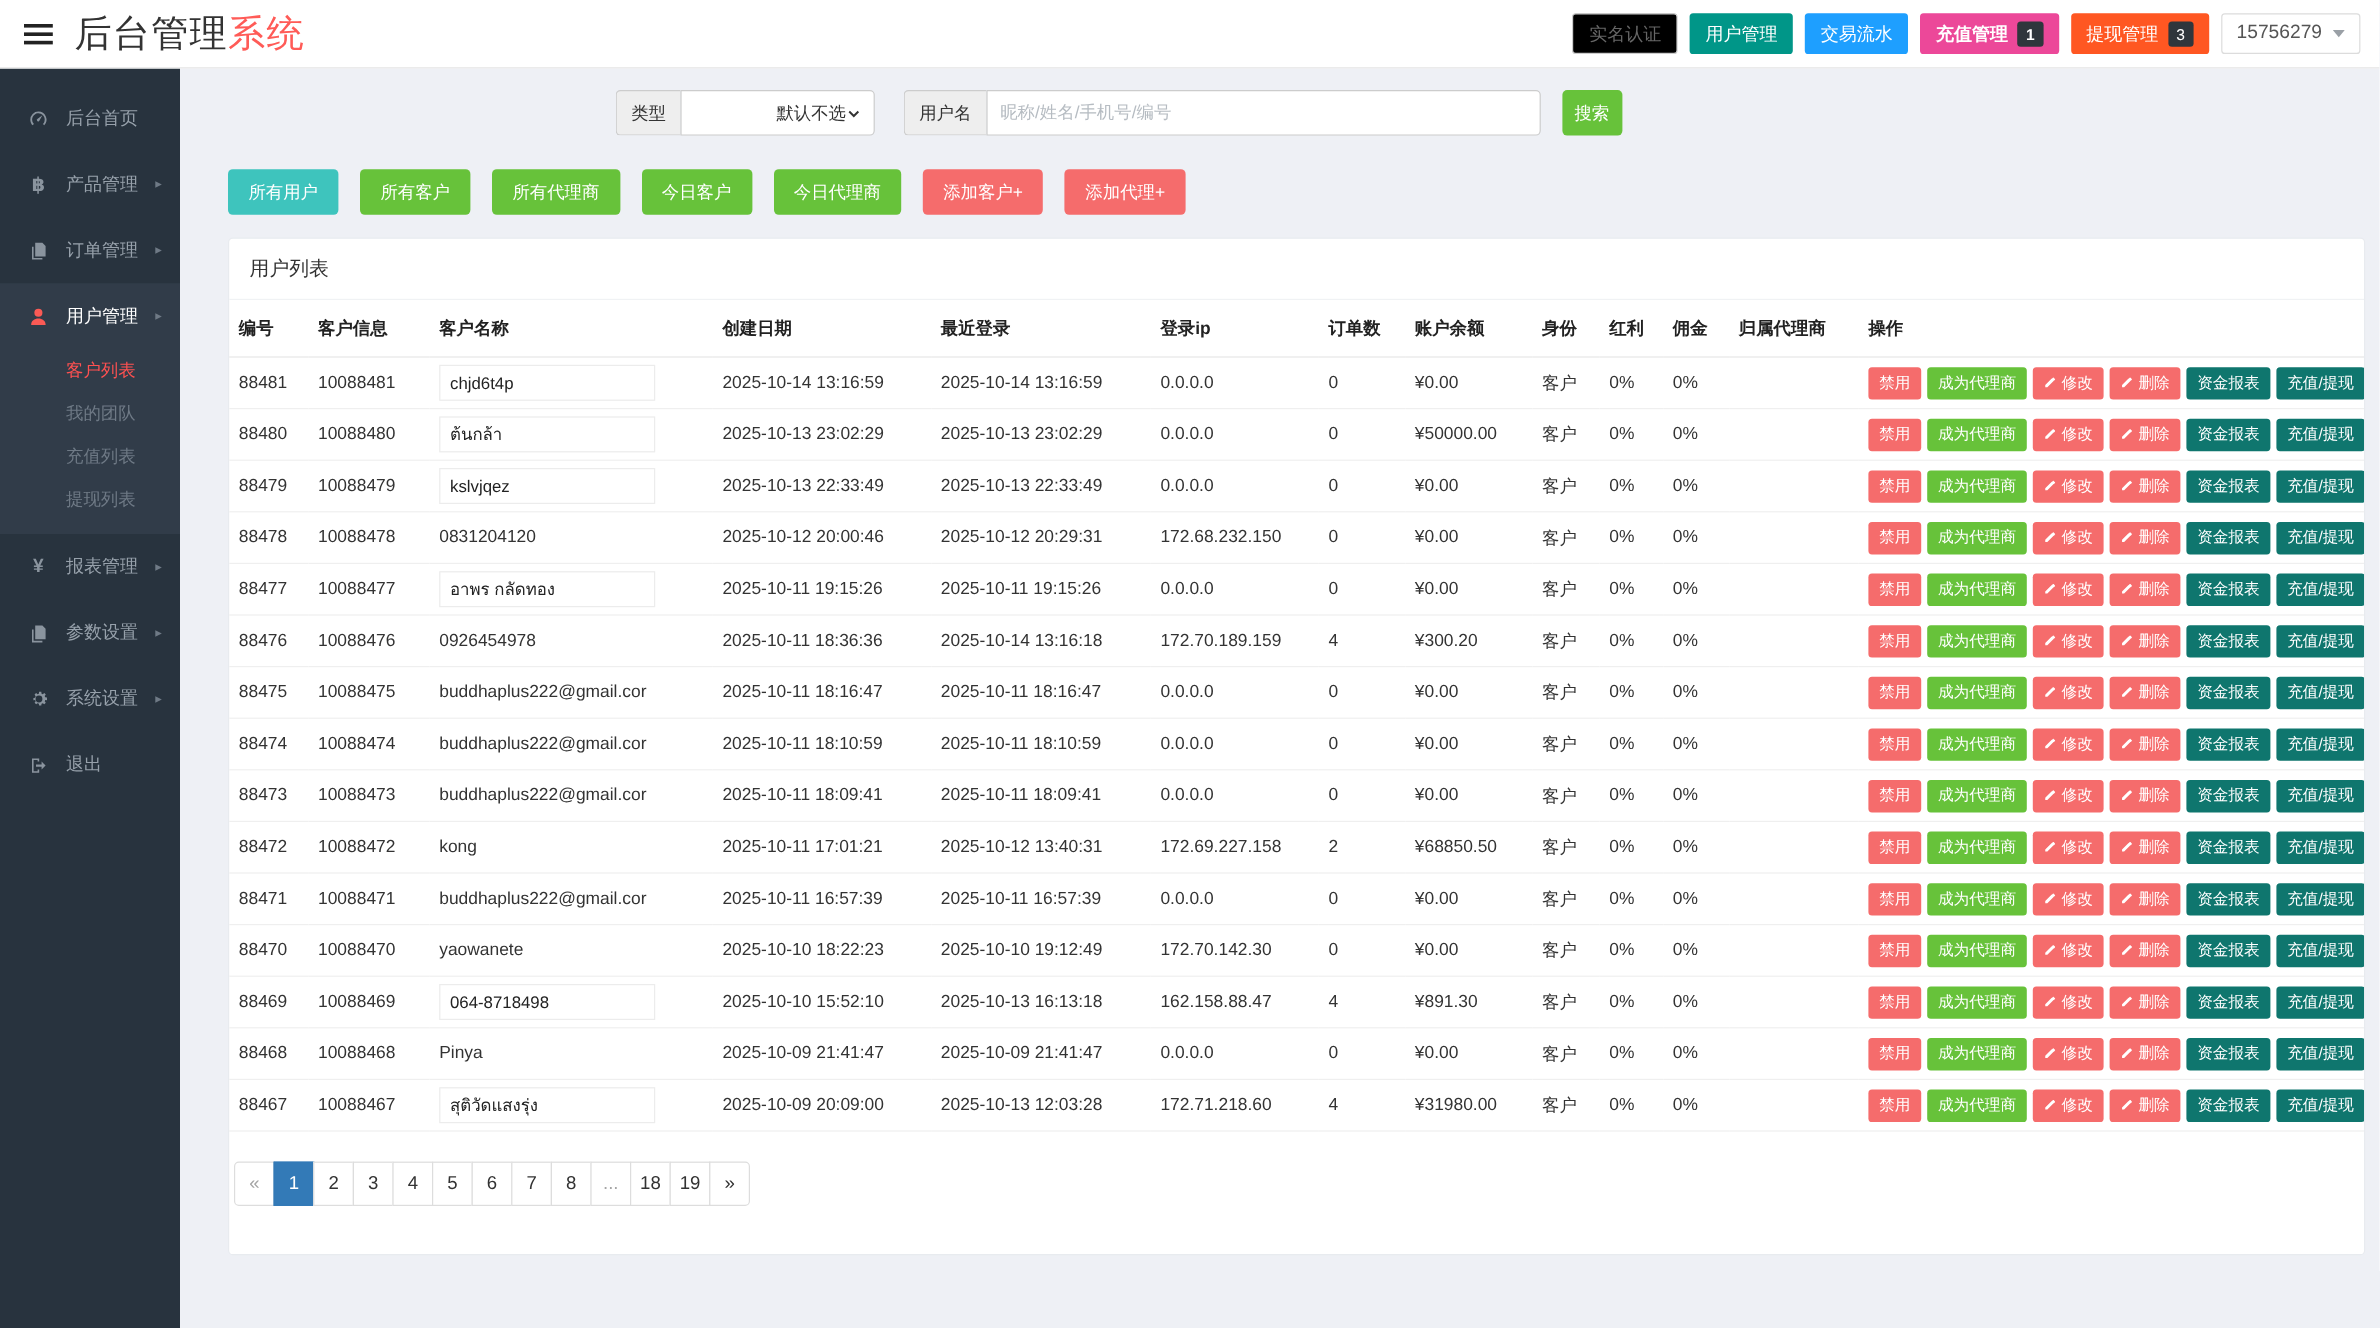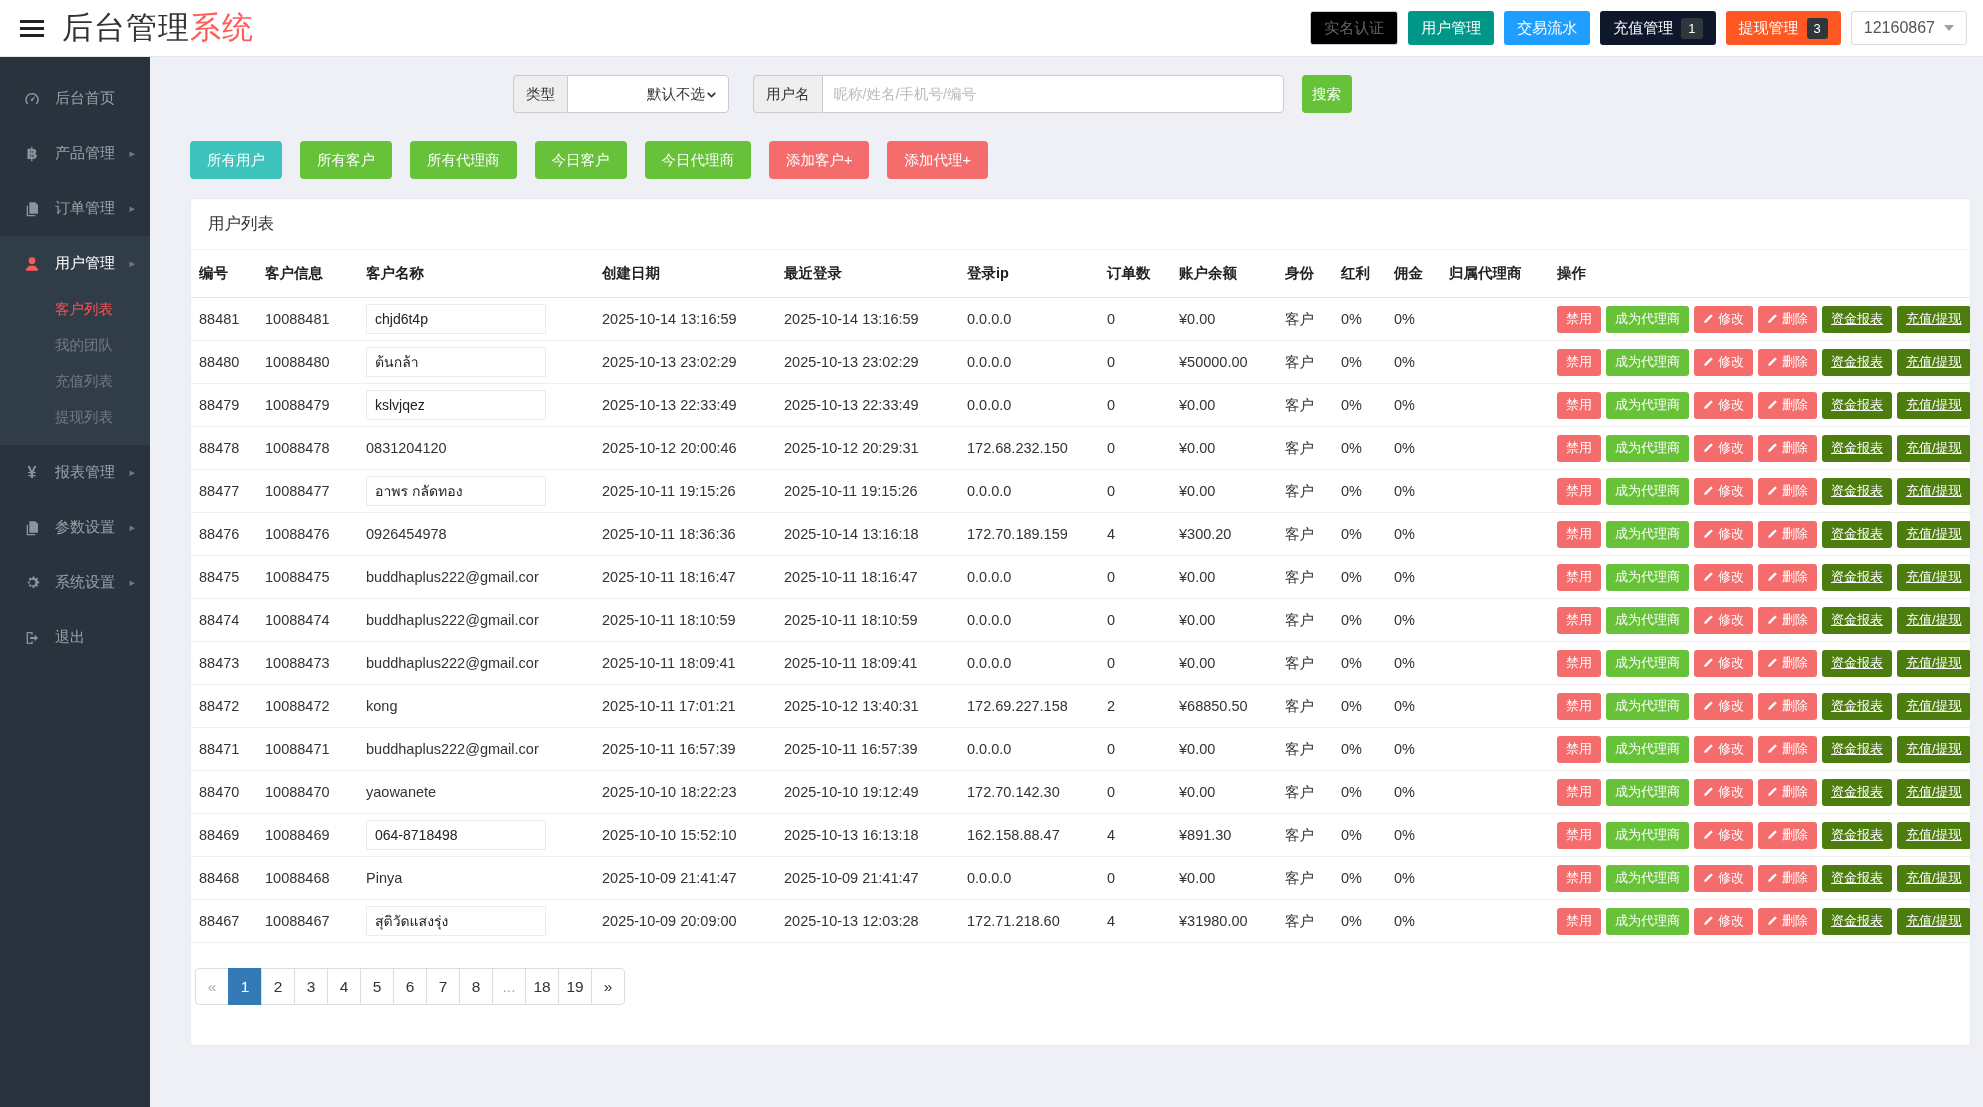--- a/index.html
+++ b/index.html
@@ -20,21 +20,21 @@
   .brand .accent { color:#ff5b57; }
   .top-right { margin-left:auto; display:flex; align-items:center; gap:10px; padding-right:16px; }
   .hbtn {
     height:34px; padding:0 13px; border:none; border-radius:3px;
     font-size:15px; color:#fff; display:flex; align-items:center; gap:8px;
     font-family:inherit; cursor:pointer;
   }
   .hbtn.plain { background:#000000; border:1px solid #ccc; color:#666; }
   .hbtn.teal  { background:#009688; }
   .hbtn.blue  { background:#1E9FFF; }
-  .hbtn.amber { background:#0f172a; }
+  .hbtn.amber { background:#ec4899;font-weight:bold; }
   .hbtn.orange{ background:#FF5722; }
   .hbadge { background:#2F363C; color:#fff; font-size:13px; line-height:1; padding:4px 7px; border-radius:3px; }
   .user-box {
     height:34px; background:#fff; border:1px solid #dcdcdc; border-radius:3px;
     color:#555; font-size:16px; display:flex; align-items:center; gap:9px; padding:0 12px; cursor:pointer;
   }
   
   .sidebar {
     position:absolute; top:57px; left:0; bottom:0; width:150px;
     background:#28333E; padding-top:14px; z-index:10;
@@ -105,21 +105,21 @@
     background:#fff; border:1px solid #ececec; padding:0 8px; font-size:14px; color:#222;
   }
   .balance { color:#FF0000; }
   .abtn {
     display:inline-flex; align-items:center; gap:4px; height:27px; padding:0 9px;
     margin-right:5px; border:none; border-radius:3px; color:#fff; font-size:13px;
     cursor:pointer; font-family:inherit; vertical-align:middle;
   }
   .abtn.red  { background:#F56C6C; }
   .abtn.green{ background:#67C23A; }
-  .abtn.teal { background:#4d7c0f;text-decoration:underline; }
+  .abtn.teal { background:#0f766e; }
   
   .panel-footer { padding:25px 0 40px 4px; }
   .pagination { display:inline-flex; list-style:none; }
   .pagination li {
     min-width:34px; height:37px; line-height:35px; text-align:center;
     background:#fff; border:1px solid #ddd; margin-left:-1px;
     font-size:15.5px; color:#333; padding:0 6px; cursor:pointer;
   }
   .pagination li:first-child { border-radius:4px 0 0 4px; margin-left:0; }
   .pagination li:last-child  { border-radius:0 4px 4px 0; }
@@ -152,21 +152,21 @@
         <button class="hbtn amber">
           <span>充值管理</span>
           <span class="hbadge">1</span>
         </button>
         <button class="hbtn orange">
           <span>提现管理</span>
           <span class="hbadge">3</span>
         </button>
       </span>
     <div class="user-box">
-      <span>12160867</span>
+      <span>15756279</span>
       <svg width="10" height="8" viewBox="0 0 10 8">
           <path fill="#9aa0a6" d="M0 1h10L5 7z"></path>
         </svg>
     </div>
   </div>
 </div>
 
 <div class="sidebar">
   <div id="sidebar-menu">
       <div class="side-group">

